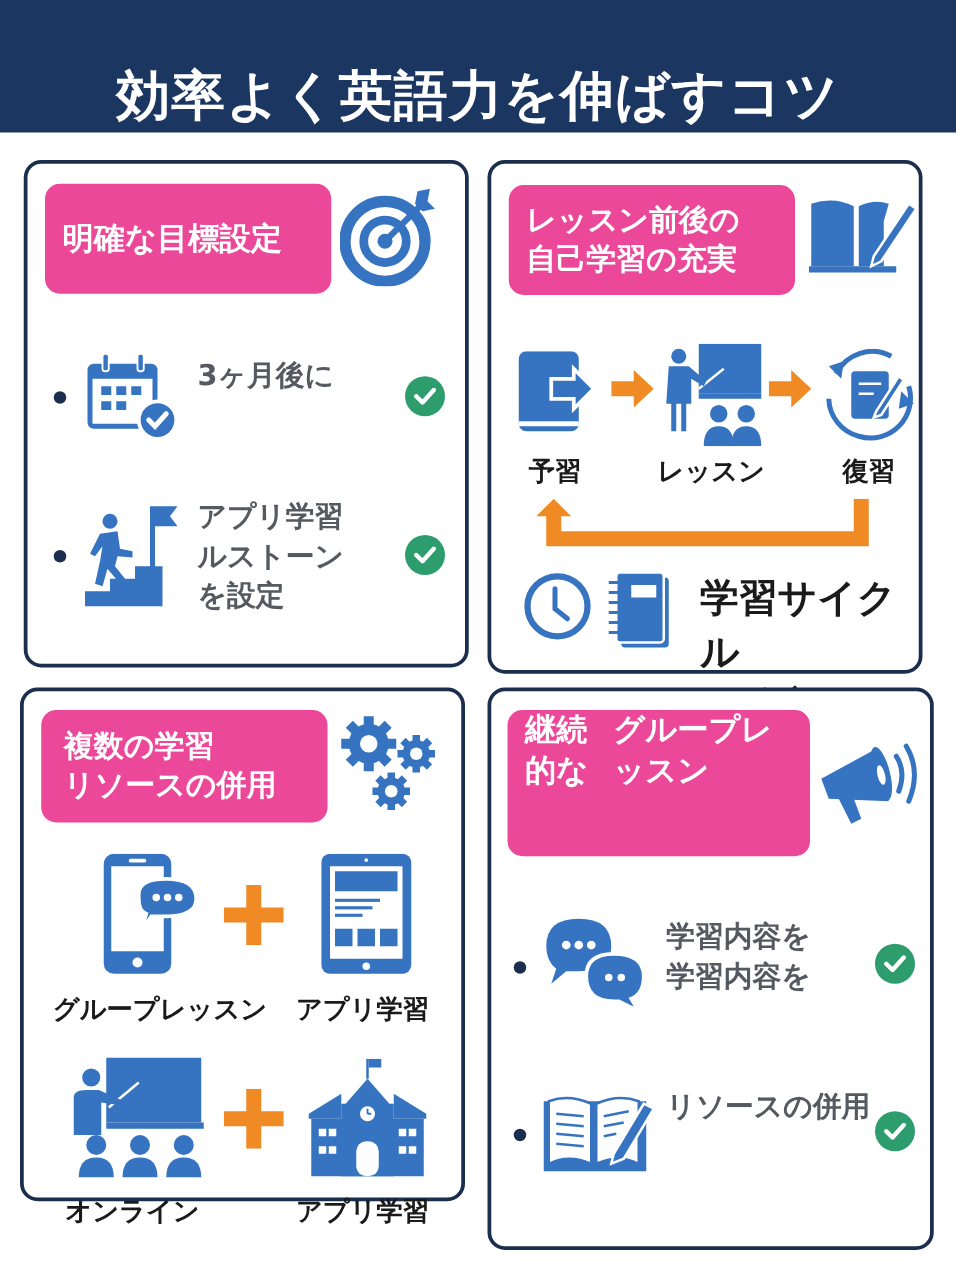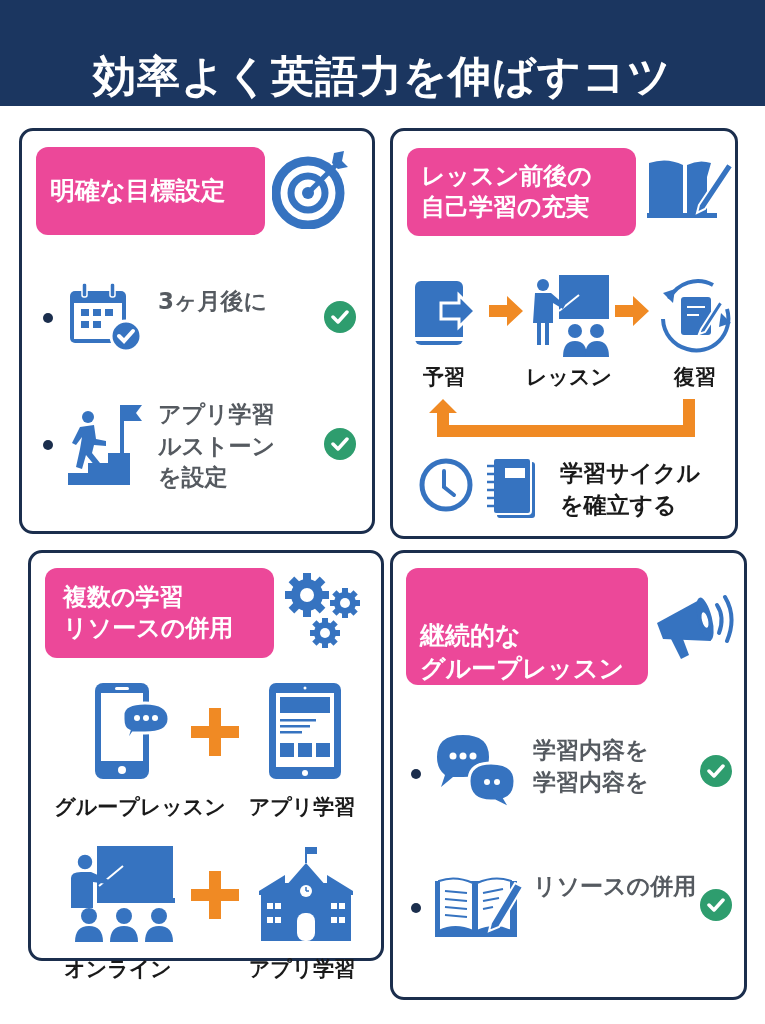--- a/index.html
+++ b/index.html
@@ -10,21 +10,21 @@
     position: absolute; left: 0; top: 0; width: 765px; height: 106px;
     background: #1b3660; display: flex; align-items: flex-end; justify-content: center;
   }
   .header-title { color: #ffffff; font-size: 43px; font-weight: bold; letter-spacing: 1px; }
 
   .card {
     position: absolute; border: 3px solid #1b2e4d; border-radius: 14px; background: #ffffff;
   }
   .card-1 { left: 19px; top: 128px; width: 356px; height: 406px; }
   .card-2 { left: 390px; top: 128px; width: 348px; height: 411px; }
-  .card-3 { left: 28px; top: 550px; width: 356px; height: 411px; text-decoration: underline; }
+  .card-3 { left: 16px; top: 550px; width: 356px; height: 411px; text-decoration: underline; }
   .card-4 { left: 390px; top: 550px; width: 357px; height: 450px; }
 
   .title-box {
     position: absolute; background: #ec4899; border-radius: 12px; color: #fff;
     font-weight: bold; display: flex; align-items: center; padding: 0 14px; line-height: 1.3;
   }
   .icon { position: absolute; }
   svg { display: block; }
 
   .bullet-dot { position: absolute; width: 10px; height: 10px; border-radius: 50%; background: #1b2e4d; }
@@ -183,21 +183,21 @@
       <g stroke="#3673c0" stroke-width="2.5" fill="none">
         <path d="M4 10 h8"></path>
           <path d="M4 18 h8"></path>
           <path d="M4 26 h8"></path>
           <path d="M4 34 h8"></path>
           <path d="M4 42 h8"></path>
           <path d="M4 50 h8"></path>
       </g>
     </svg>
   </div>
-  <div class="item-text" style="left:167px;top:327px;color:#1a1a1a;font-size:23px;">
+  <div class="item-text" style="left:167px;top:327px;color:#1a1a1a;font-size:31px;">
     <div>学習サイクル</div>
     <div>を確立する</div>
   </div>
 </div>
 
 <div class="card card-3">
   <div class="title-box" style="left:14px;top:15px;width:229px;height:90px;font-size:24px;flex-direction:column;align-items:flex-start;justify-content:center;padding-left:18px;">
     <span>複数の学習</span>
     <span>リソースの併用</span>
   </div>
@@ -310,21 +310,21 @@
         <rect x="82" y="56" width="6" height="6" fill="#fff"></rect>
       <rect x="74" y="70" width="6" height="6" fill="#fff"></rect>
         <rect x="82" y="70" width="6" height="6" fill="#fff"></rect>
     </svg>
   </div>
   <div class="label" style="left:22px;top:402px;width:130px;">オンライン</div>
   <div class="label" style="left:198px;top:402px;width:146px;">アプリ学習</div>
 </div>
 
 <div class="card card-4">
-  <div class="title-box" style="left:13px;top:15px;width:242px;height:117px;font-size:25px;flex-direction:column;align-items:flex-start;justify-content:flex-end;">
+  <div class="title-box" style="left:13px;top:15px;width:242px;height:117px;font-size:25px;flex-direction:row;align-items:flex-start;justify-content:center;">
     <span>継続的な</span>
     <span>グループレッスン</span>
   </div>
   <div class="icon" style="left:260px;top:36px;">
     <svg width="84" height="74" viewBox="0 0 84 74">
       <path d="M4 34 L48 10 L58 52 L10 50 Z" fill="#3673c0" stroke-linejoin="round"></path>
       <ellipse cx="52" cy="30" rx="7" ry="22" fill="#3673c0" transform="rotate(-14 52 30)"></ellipse>
       <ellipse cx="52" cy="31" rx="3" ry="8" fill="#fff" transform="rotate(-14 52 31)"></ellipse>
       <path d="M18 50 L28 70 L36 66 L30 50 Z" fill="#3673c0"></path>
       <path d="M64 16 Q72 28 66 44" fill="none" stroke="#3673c0" stroke-width="4" stroke-linecap="round"></path>

